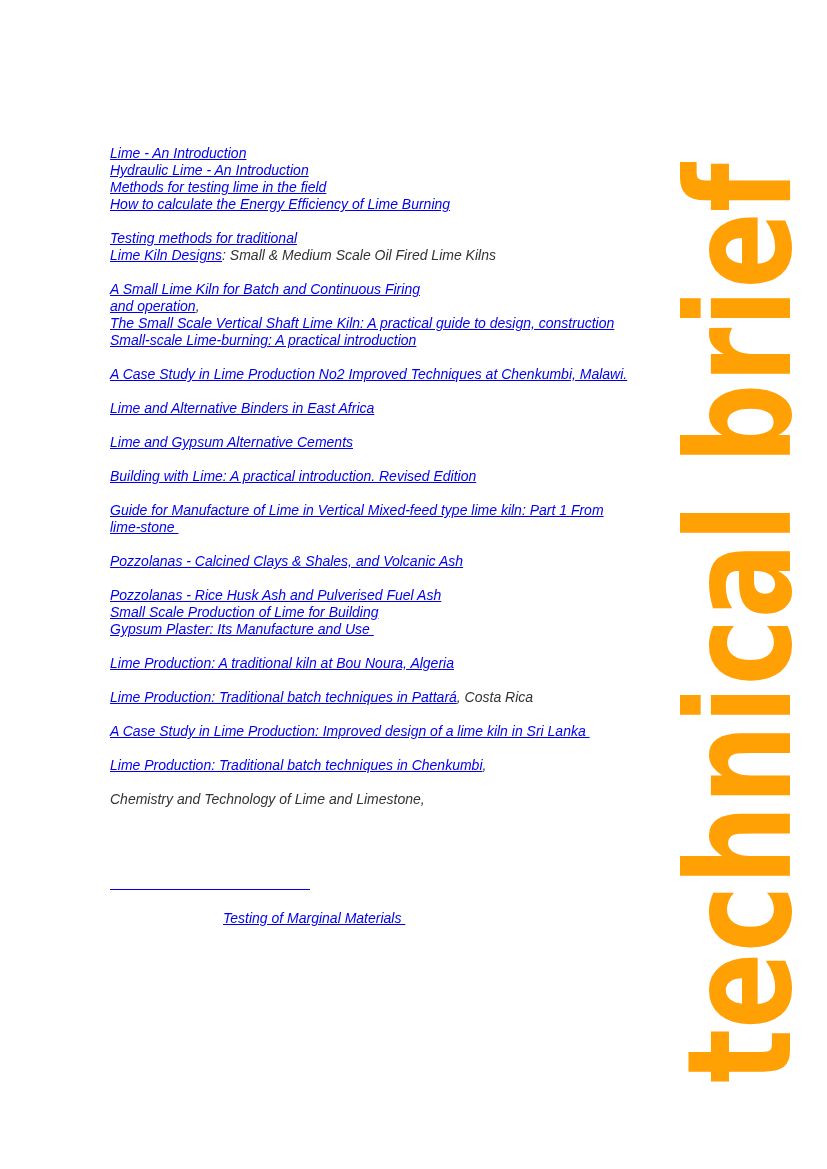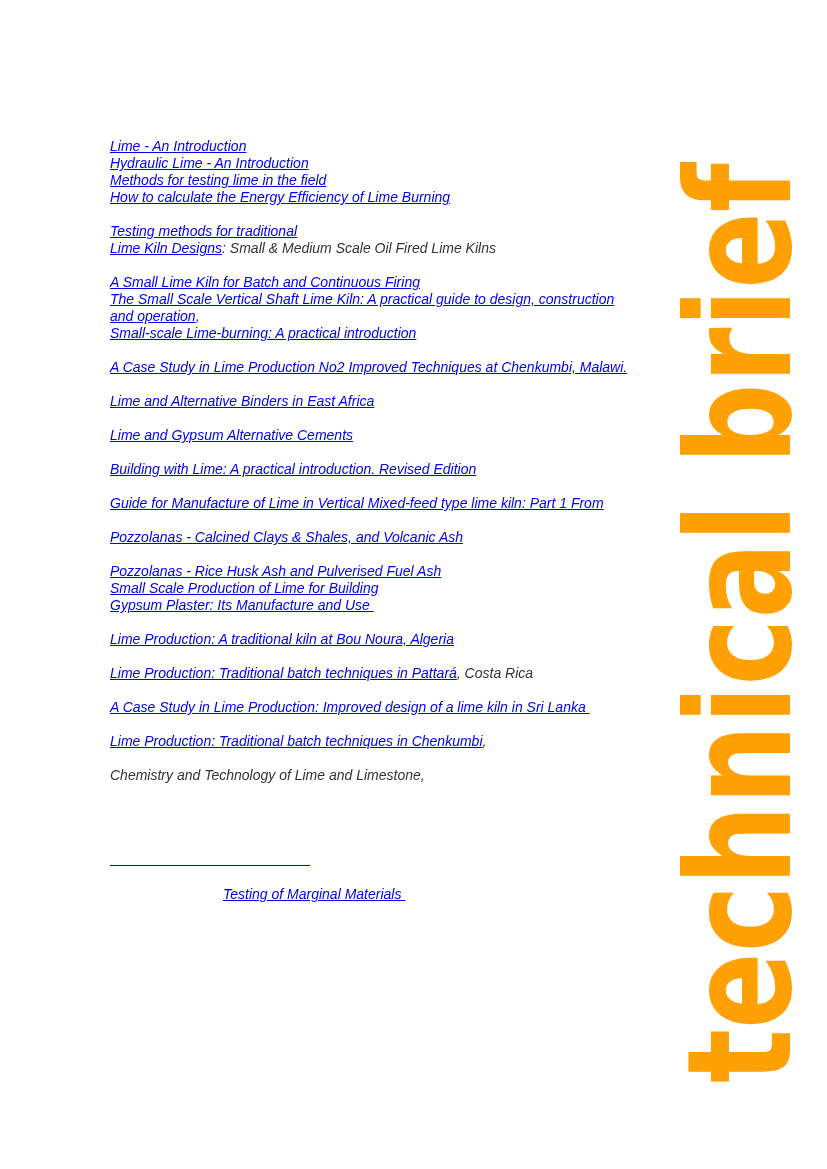--- a/index.html
+++ b/index.html
@@ -15,21 +15,21 @@
     font-family: "Liberation Sans", sans-serif;
   }
   .page {
     position: absolute;
     inset: 0;
     background: #ffffff;
   }
   .content {
     position: absolute;
     left: 110px;
-    top: 138px;
+    top: 145px;
     width: 560px;
     font-style: italic;
     font-size: 14px;
     line-height: 17px;
     color: var(--text-color, #333333);
   }
   .line {
     height: 17px;
     white-space: pre;
   }
@@ -68,33 +68,34 @@
   <div class="content" id="content">
       <div class="line"><a class="doc-link">Lime - An Introduction</a></div>
       <div class="line"><a class="doc-link">Hydraulic Lime - An Introduction</a></div>
       <div class="line"><a class="doc-link">Methods for testing lime in the field</a></div>
       <div class="line"><a class="doc-link">How to calculate the Energy Efficiency of Lime Burning</a></div>
       <div class="line"></div>
       <div class="line"><a class="doc-link">Testing methods for traditional</a></div>
       <div class="line"><a class="doc-link">Lime Kiln Designs</a><span class="plain">: Small &amp; Medium Scale Oil Fired Lime Kilns</span></div>
       <div class="line"></div>
       <div class="line"><a class="doc-link">A Small Lime Kiln for Batch and Continuous Firing</a></div>
+      <div class="line"><a class="doc-link">and operation</a><span class="plain">,</span></div>
       <div class="line"><a class="doc-link">The Small Scale Vertical Shaft Lime Kiln: A practical guide to design, construction</a></div>
-      <div class="line"><a class="doc-link">and operation</a><span class="plain">,</span></div>
       <div class="line"><a class="doc-link">Small-scale Lime-burning: A practical introduction</a></div>
       <div class="line"></div>
       <div class="line"><a class="doc-link">A Case Study in Lime Production No2 Improved Techniques at Chenkumbi, Malawi.</a></div>
       <div class="line"></div>
       <div class="line"><a class="doc-link">Lime and Alternative Binders in East Africa</a></div>
       <div class="line"></div>
       <div class="line"><a class="doc-link">Lime and Gypsum Alternative Cements</a></div>
       <div class="line"></div>
       <div class="line"><a class="doc-link">Building with Lime: A practical introduction. Revised Edition</a></div>
       <div class="line"></div>
       <div class="line"><a class="doc-link">Guide for Manufacture of Lime in Vertical Mixed-feed type lime kiln: Part 1 From</a></div>
+      <div class="line"><a class="doc-link">lime-stone&nbsp;</a></div>
       <div class="line"></div>
       <div class="line"><a class="doc-link">Pozzolanas - Calcined Clays &amp; Shales, and Volcanic Ash</a></div>
       <div class="line"></div>
       <div class="line"><a class="doc-link">Pozzolanas - Rice Husk Ash and Pulverised Fuel Ash</a></div>
       <div class="line"><a class="doc-link">Small Scale Production of Lime for Building</a></div>
       <div class="line"><a class="doc-link">Gypsum Plaster: Its Manufacture and Use&nbsp;</a></div>
       <div class="line"></div>
       <div class="line"><a class="doc-link">Lime Production: A traditional kiln at Bou Noura, Algeria</a></div>
       <div class="line"></div>
       <div class="line"><a class="doc-link">Lime Production: Traditional batch techniques in Pattará</a><span class="plain">, Costa Rica</span></div>

